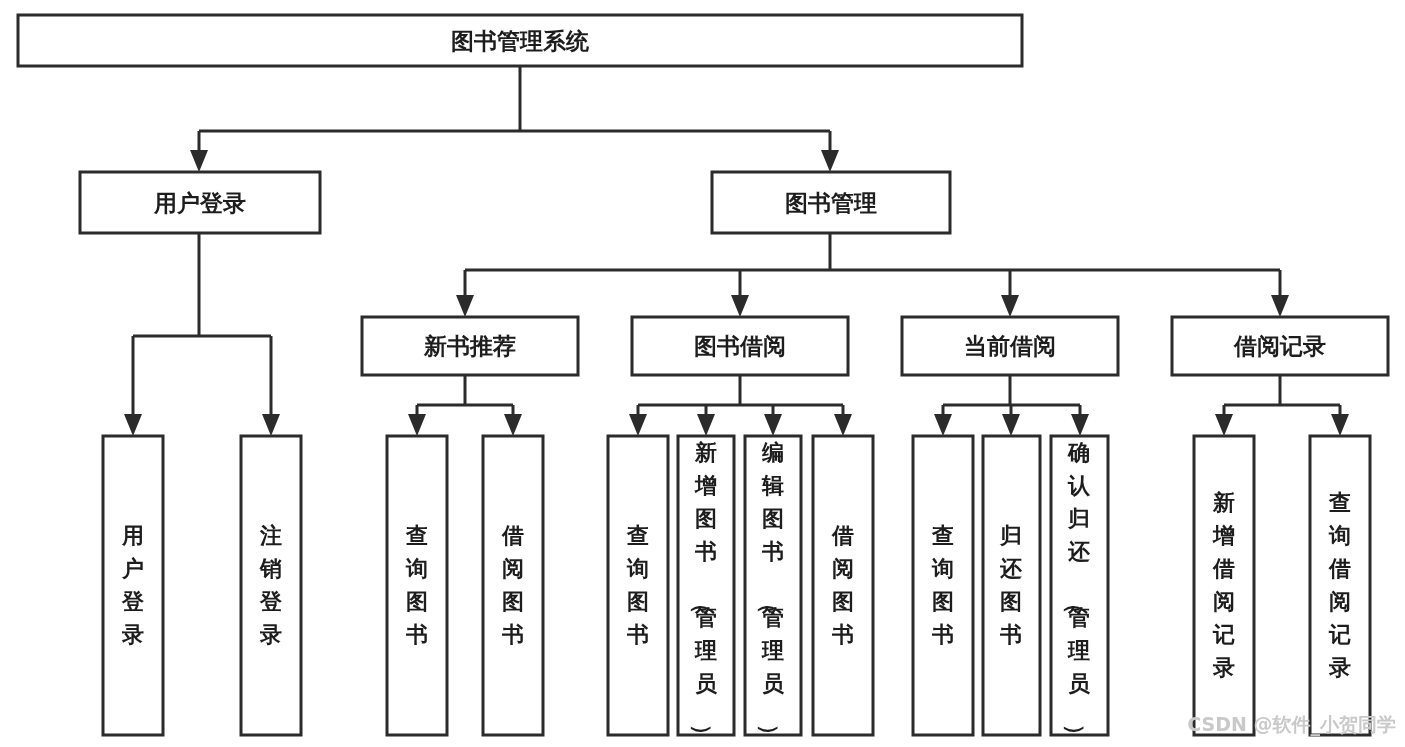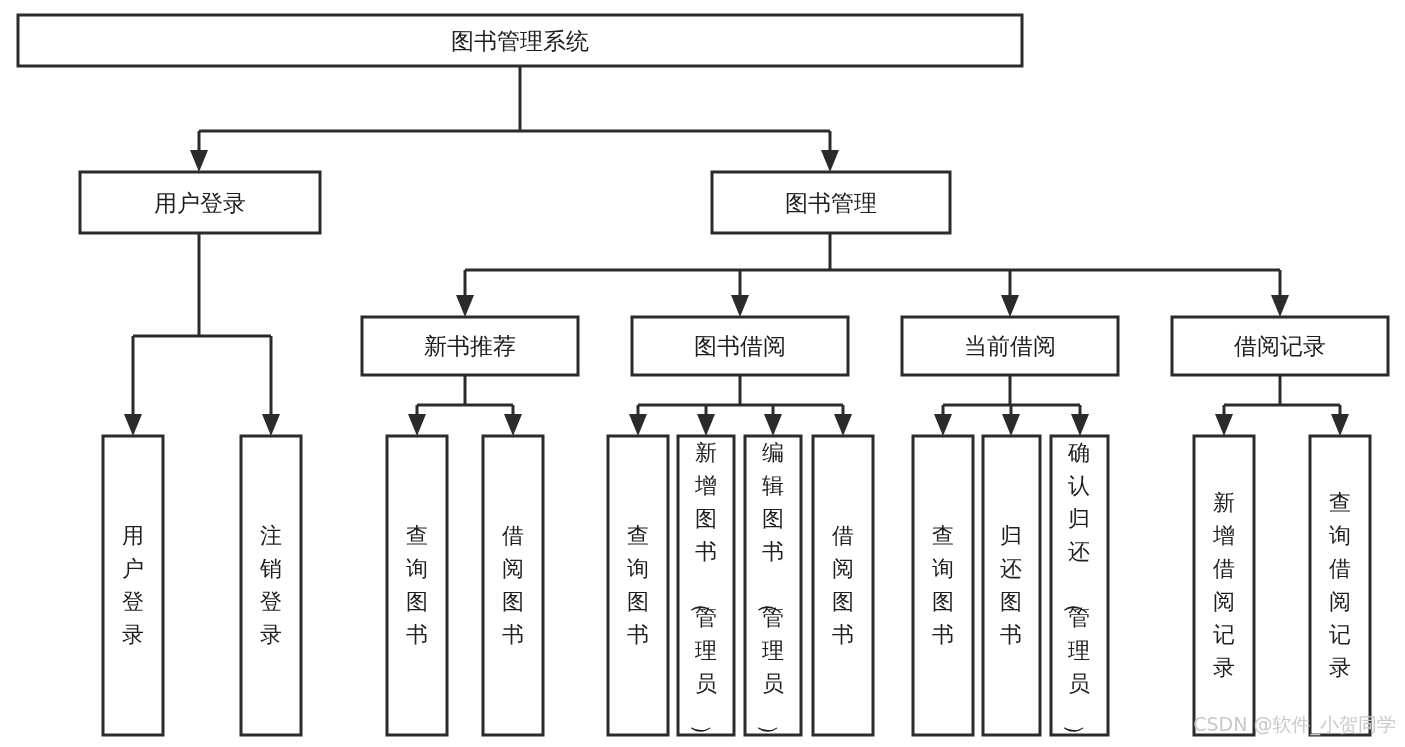--- a/index.html
+++ b/index.html
@@ -14,20 +14,21 @@
     position: relative;
     overflow: hidden;
     font-family: "DejaVu Sans", "Liberation Sans", sans-serif;
   }
   #diagram-root {
     position: absolute;
     left: 0;
     top: 0;
     width: 1405px;
     height: 747px;
+    font-weight: bold;
   }
   svg#flowchart {
     display: block;
     width: 1405px;
     height: 747px;
     background: #ffffff;
   }
   .node-box {
     fill: #ffffff;
     stroke: #2b2b2b;

